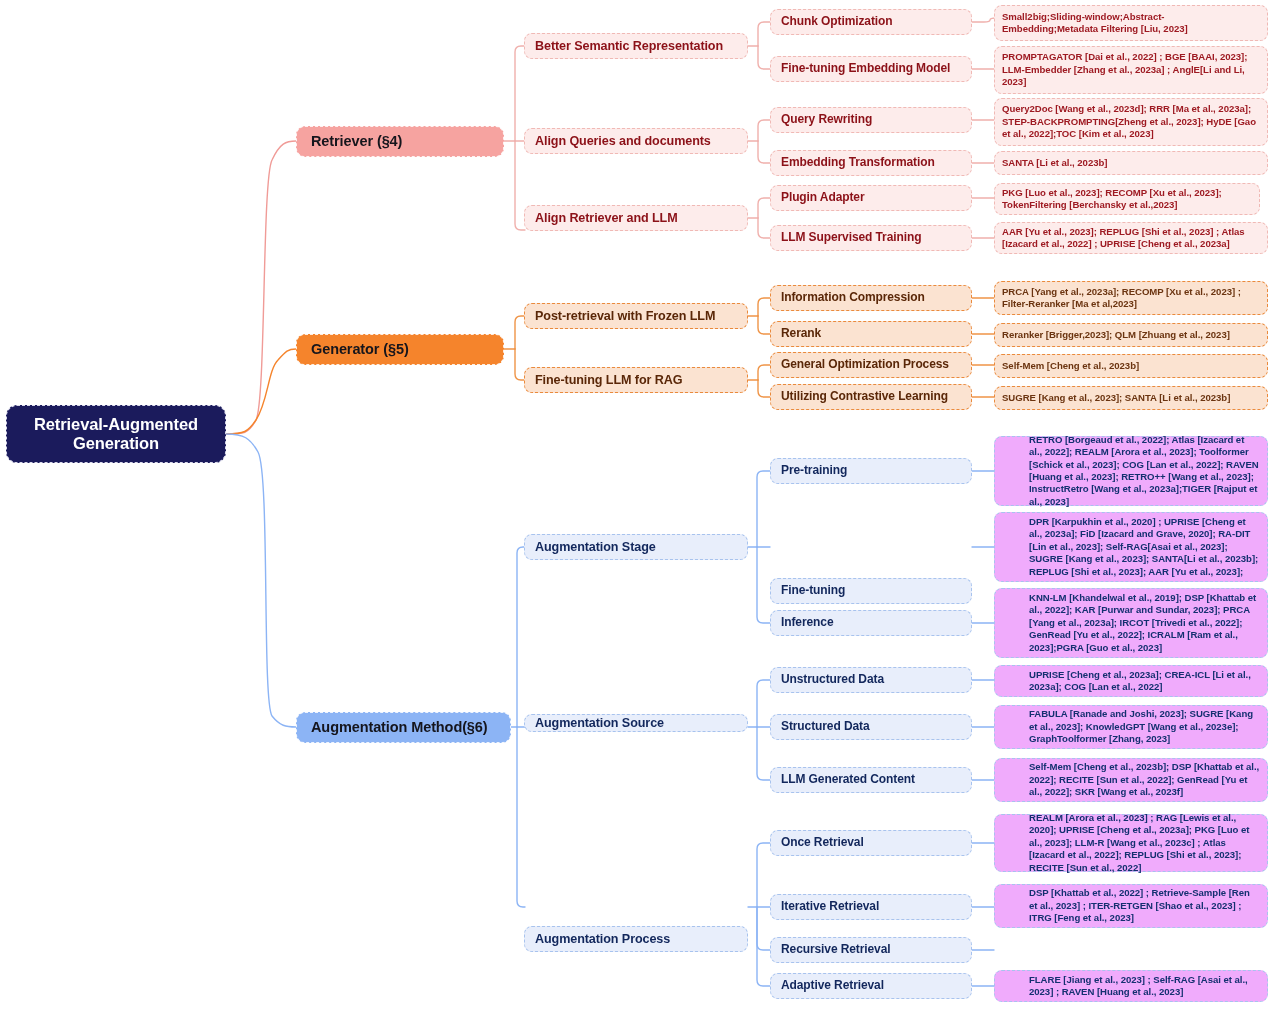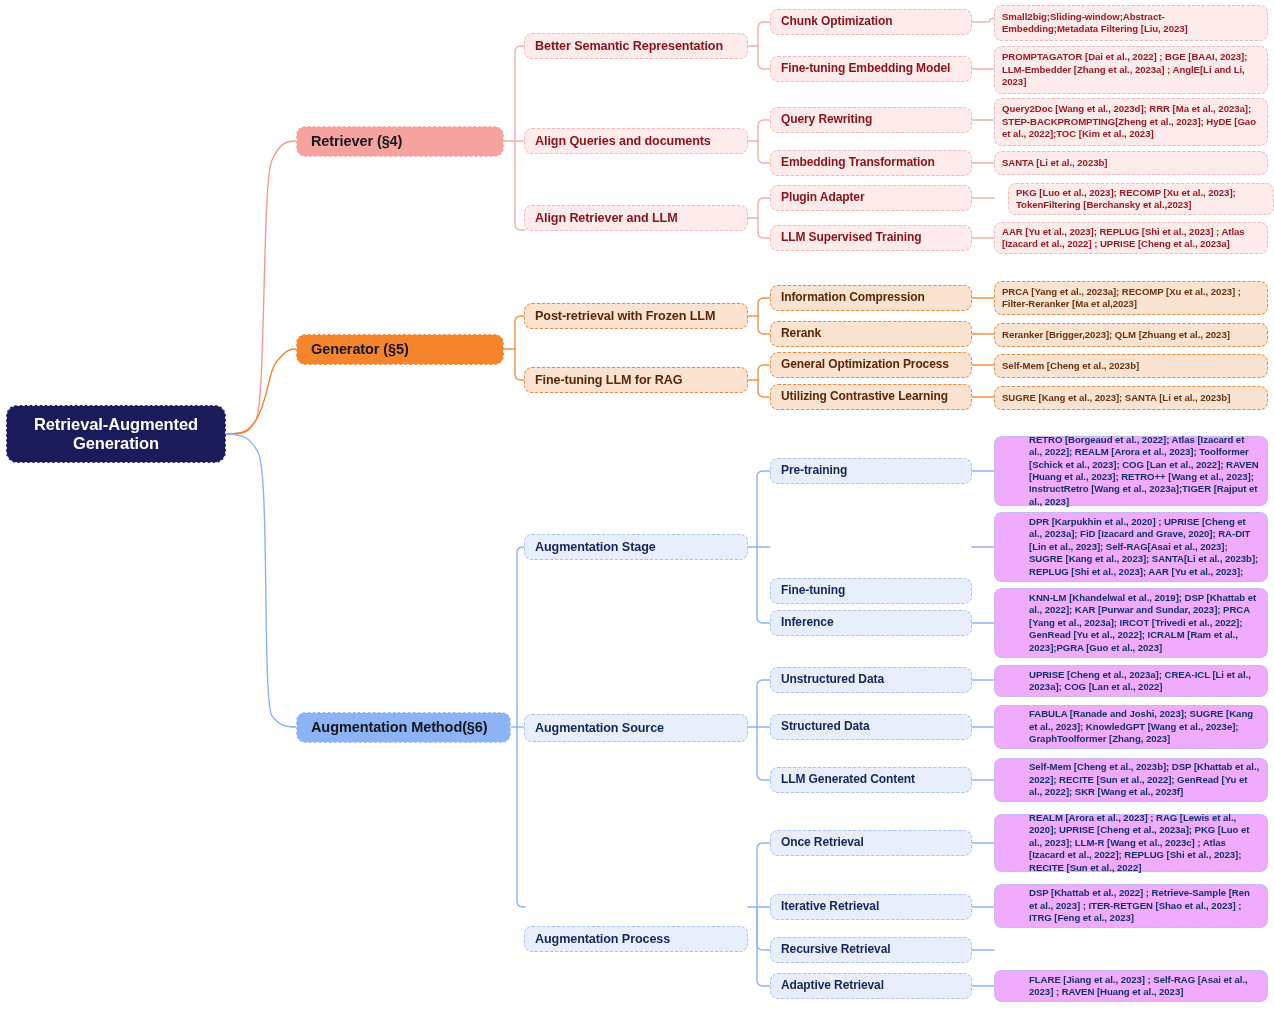--- a/index.html
+++ b/index.html
@@ -216,21 +216,21 @@
   </div>
   <div class="leaf pink" style="left:994px; top:46px; width:274px; height:48px;">
     <span>PROMPTAGATOR [Dai et al., 2022] ; BGE [BAAI, 2023]; LLM-Embedder [Zhang et al., 2023a] ; AnglE[Li and Li, 2023]</span>
   </div>
   <div class="leaf pink" style="left:994px; top:98px; width:274px; height:48px;">
     <span>Query2Doc [Wang et al., 2023d]; RRR [Ma et al., 2023a]; STEP-BACKPROMPTING[Zheng et al., 2023]; HyDE [Gao et al., 2022];TOC [Kim et al., 2023]</span>
   </div>
   <div class="leaf pink" style="left:994px; top:151px; width:274px; height:24px;">
     <span>SANTA [Li et al., 2023b]</span>
   </div>
-  <div class="leaf pink" style="left:994px; top:183px; width:266px; height:32px;margin-left:14px;">
+  <div class="leaf pink" style="left:994px; top:183px; width:266px; height:32px;">
     <span>PKG [Luo et al., 2023]; RECOMP [Xu et al., 2023]; TokenFiltering [Berchansky et al.,2023]</span>
   </div>
   <div class="leaf pink" style="left:994px; top:222px; width:274px; height:32px;">
     <span>AAR [Yu et al., 2023]; REPLUG [Shi et al., 2023] ; Atlas [Izacard et al., 2022] ; UPRISE [Cheng et al., 2023a]</span>
   </div>
 
   <div class="node l1 generator" style="left:296px; top:334px; width:208px; height:31px;">
     <span>Generator (§5)</span>
   </div>
 
@@ -267,21 +267,21 @@
     <span>SUGRE [Kang et al., 2023]; SANTA [Li et al., 2023b]</span>
   </div>
 
   <div class="node l1 augment" style="left:296px; top:712px; width:215px; height:31px;">
     <span>Augmentation Method(§6)</span>
   </div>
 
   <div class="node l2 blue" style="left:524px; top:534px; width:224px; height:26px;">
     <span>Augmentation Stage</span>
   </div>
-  <div class="node l2 blue" style="left:524px; top:714px; width:224px; height:28px;">
+  <div class="node l2 blue" style="left:524px; top:714px; width:224px; height:18px;">
     <span>Augmentation Source</span>
   </div>
   <div class="node l2 blue" style="left:524px; top:926px; width:224px; height:26px;">
     <span>Augmentation Process</span>
   </div>
 
   <div class="node l3 blue" style="left:770px; top:458px; width:202px; height:26px;">
     <span>Pre-training</span>
   </div>
   <div class="node l3 blue" style="left:770px; top:534px; width:202px; height:26px;margin-top:44px;">

